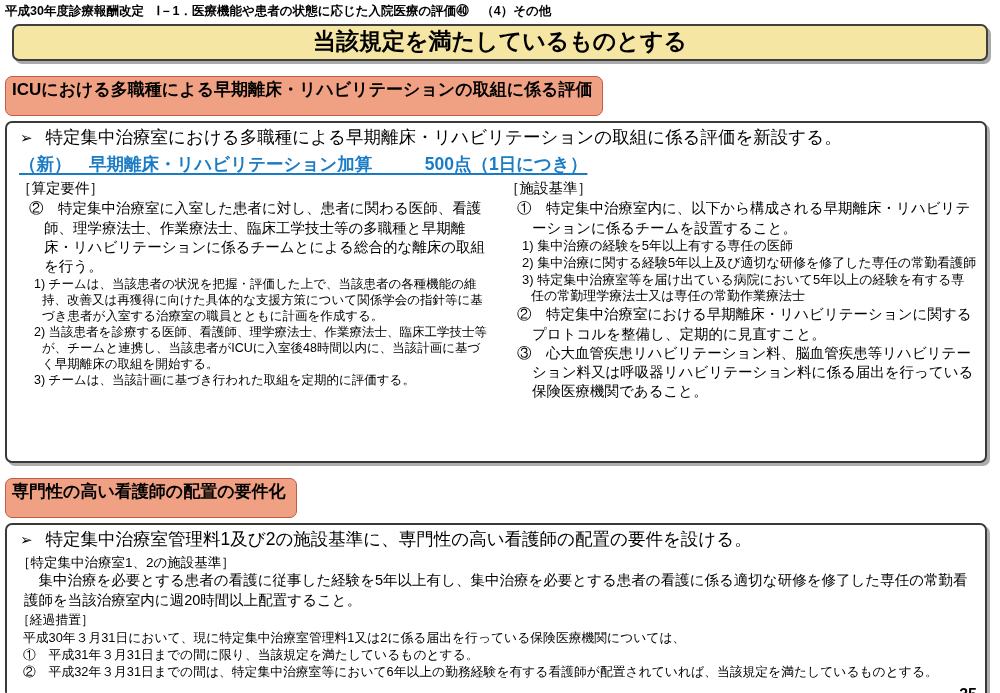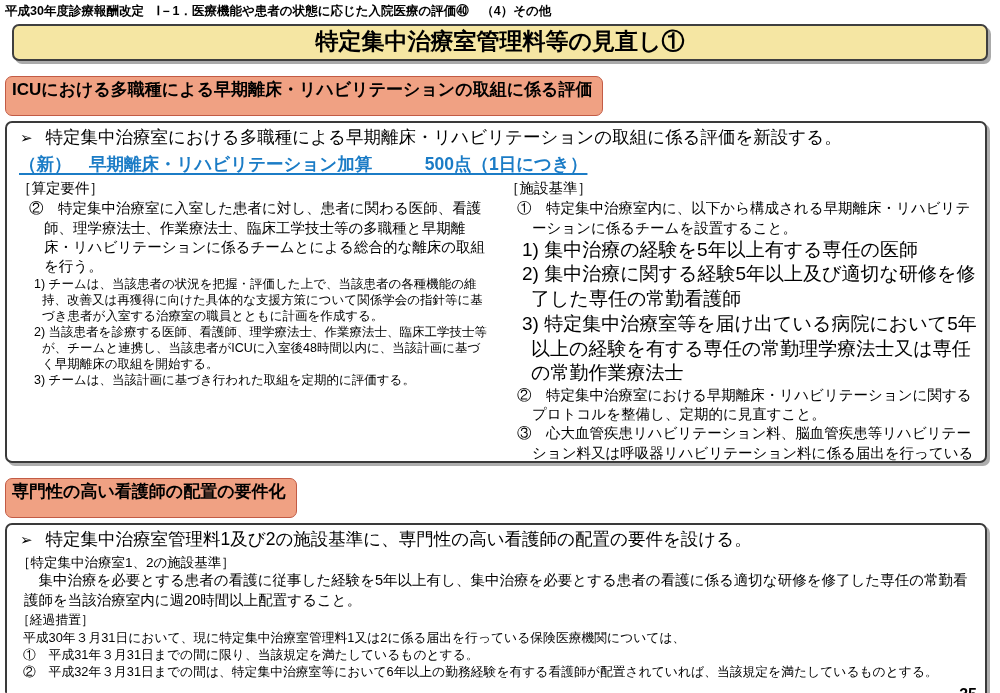--- a/index.html
+++ b/index.html
@@ -41,36 +41,36 @@
     color: var(--accent-blue, #1B7CC6);
     font-size: 17.5px; font-weight: bold;
     text-decoration: underline; text-decoration-thickness: 1.5px; text-underline-offset: 3px;
     margin: 3px 0 2px 2px; line-height: 1.3;
   }
   .columns { display: flex; gap: 16px; margin-top: 4px; }
   .col { flex: 1 1 0; min-width: 0; }
   .col-heading { font-size: 14.5px; line-height: 1.3; margin-bottom: 1px; }
   .item { font-size: 14.5px; line-height: 1.33; margin-left: 12px; padding-left: 15px; text-indent: -15px; }
   .note { font-size: 12.5px; line-height: 1.28; margin-left: 17px; padding-left: 8px; text-indent: -8px; }
-  .subitem { font-size: 19px; line-height: 1.3; margin-left: 17px; padding-left: 9px; text-indent: -9px; }
+  .subitem { font-size: 13px; line-height: 1.3; margin-left: 17px; padding-left: 9px; text-indent: -9px; }
   .sub-heading { font-size: 13.5px; line-height: 1.3; margin-top: 2px; }
   .facility-text { font-size: 14.5px; line-height: 1.33; margin-left: 0; padding-left: 7px; }
   .trans-heading { font-size: 12.8px; line-height: 1.3; margin-top: 2px; }
   .trans-intro { font-size: 12.8px; line-height: 1.34; margin-left: 6px; }
   .trans-item { font-size: 12.8px; line-height: 1.34; margin-left: 6px; padding-left: 16px; text-indent: -16px; }
   .page-number { position: absolute; right: 8px; bottom: 1px; font-size: 16px; font-weight: bold; }
 </style>
 </head>
 <body>
 
 <div>
 
   <div class="breadcrumb">平成30年度診療報酬改定　Ⅰ－1．医療機能や患者の状態に応じた入院医療の評価㊵　（4）その他</div>
 
-  <div class="title-bar">特定集中治療室管理料等の見直し①</div>
+  <div class="title-bar">当該規定を満たしているものとする</div>
 
   <div class="section-label">ICUにおける多職種による早期離床・リハビリテーションの取組に係る評価</div>
 
   <div class="content-box" id="box1">
     <div class="bullet-line">
       <span class="bullet-icon">➢</span>
       <span>特定集中治療室における多職種による早期離床・リハビリテーションの取組に係る評価を新設する。</span>
     </div>
     <div class="new-line">（新）　早期離床・リハビリテーション加算　　　500点（1日につき）</div>
     <div class="columns">

